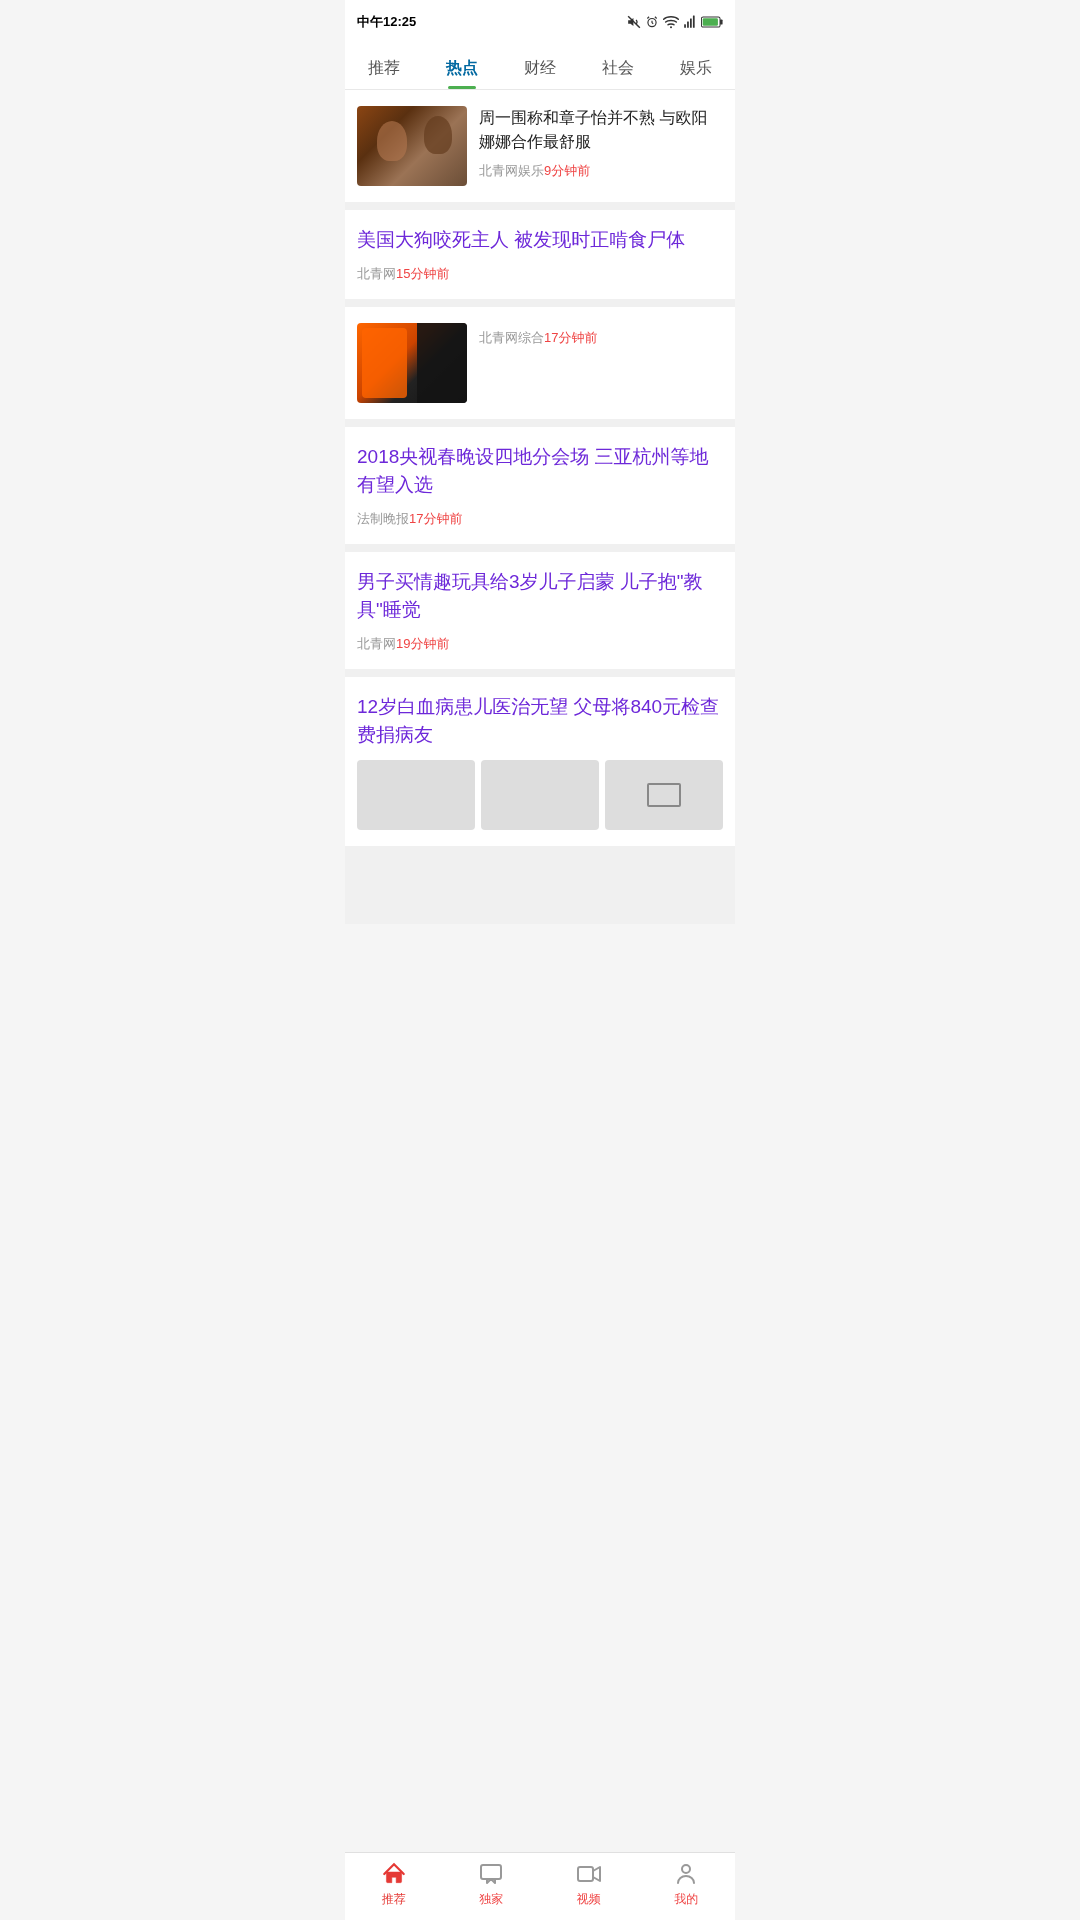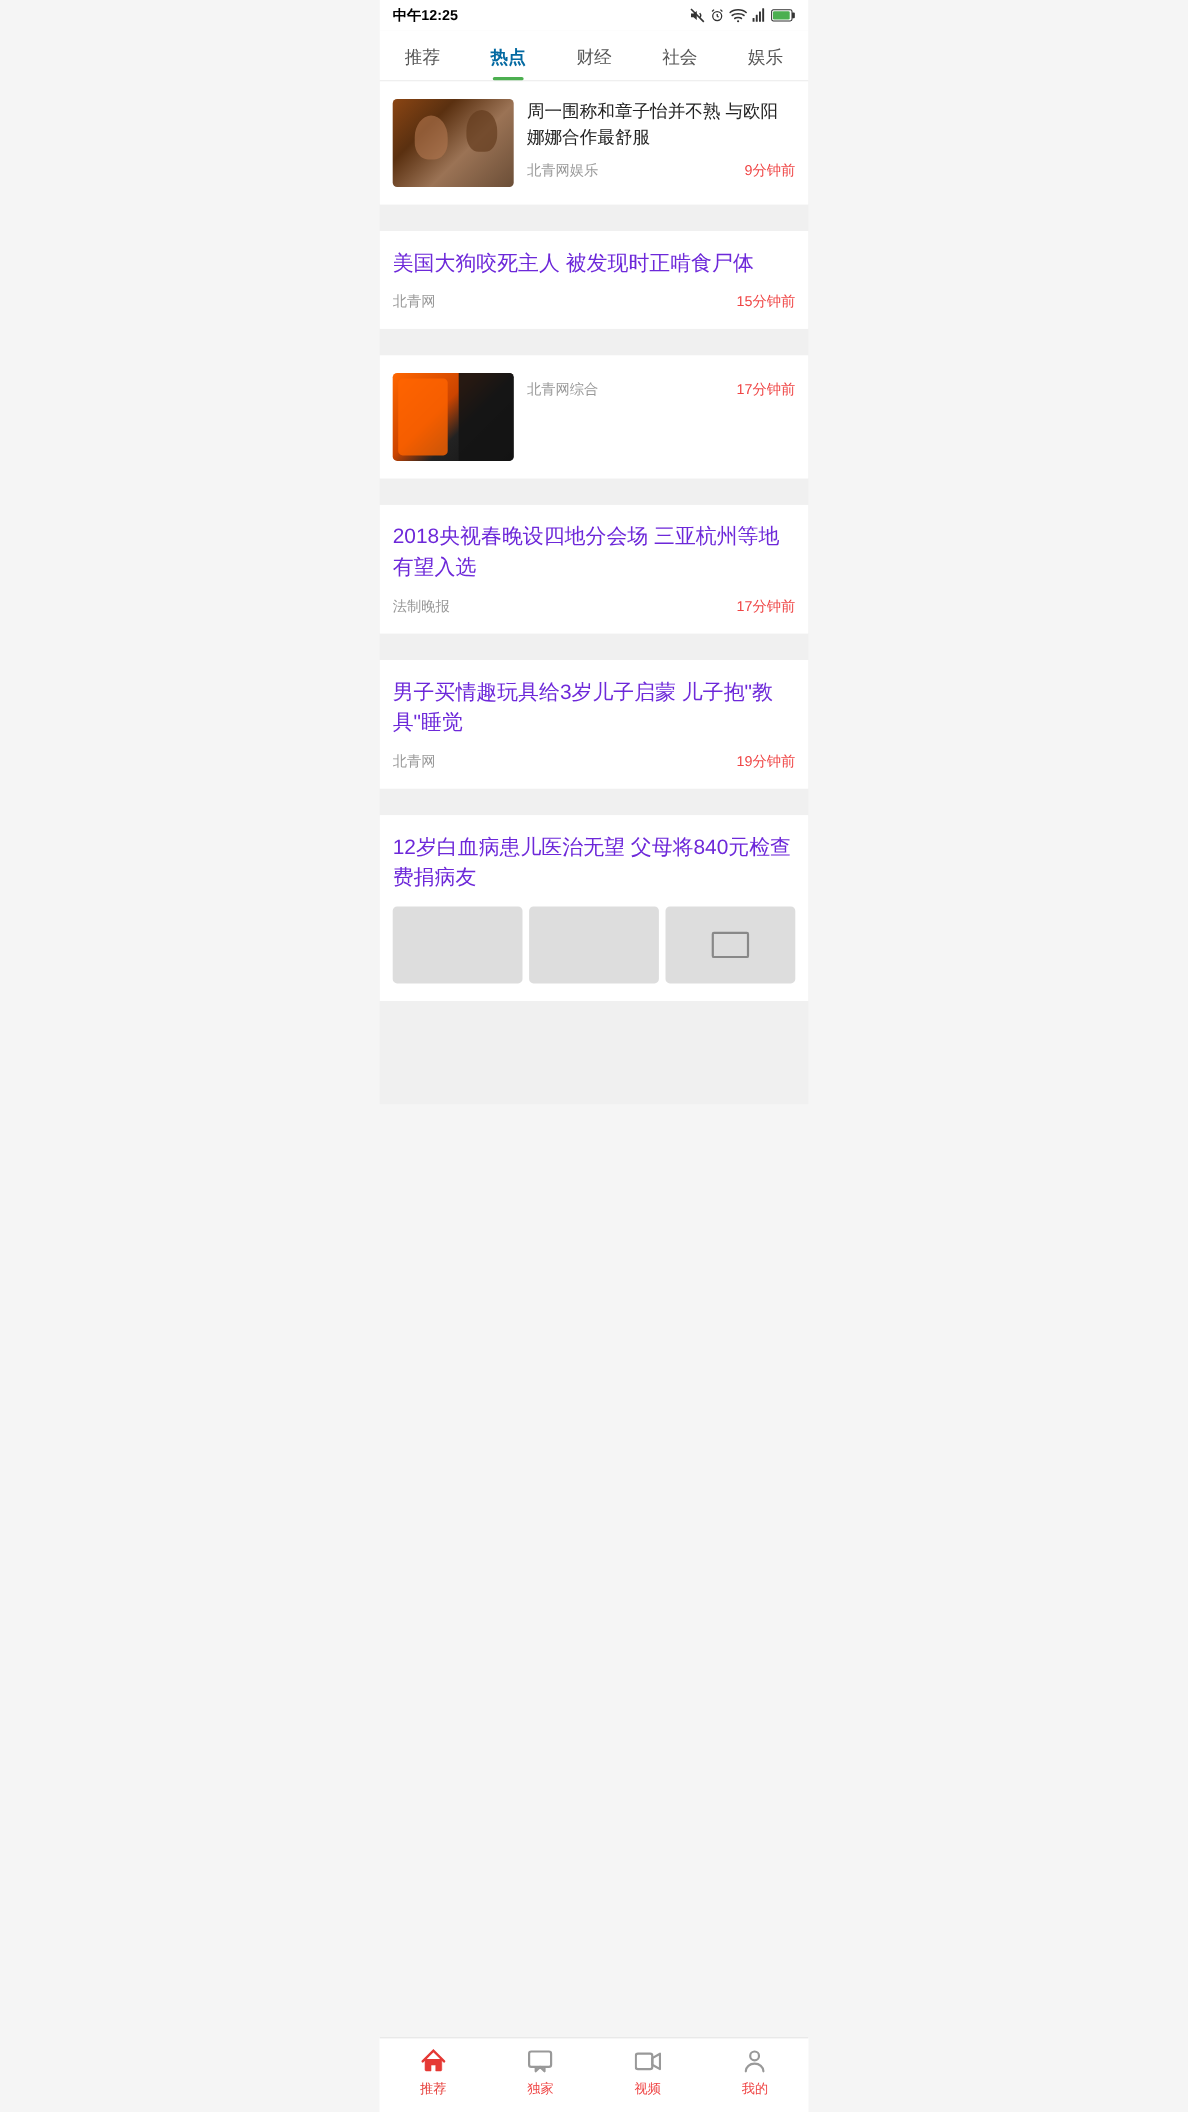--- a/index.html
+++ b/index.html
@@ -13,21 +13,21 @@
       position: relative;
       overflow-x: hidden;
     }
 
     
     .status-bar {
       background: #fff;
       display: flex;
       justify-content: space-between;
       align-items: center;
-      padding: 6px 12px;
+      padding: 22px 12px;
       font-size: 13px;
       font-weight: 600;
       height: 28px;
       gap: 21px;
     }
     .status-time { font-size: 13px; font-weight: 600; }
     .status-icons {
       display: flex;
       align-items: center;
       gap: 4px;
@@ -65,21 +65,21 @@
       border-radius: 2px;
     }
 
     
     .news-feed {
       background: #f0f0f0;
     }
 
     .news-item {
       background: #fff;
-      margin-bottom: 24px;
+      margin-bottom: 8px;
       padding: 16px 12px;
     }
 
     .news-item-with-image {
       display: flex;
       gap: 12px;
       align-items: flex-start;
     }
 
     .news-thumb {
@@ -148,21 +148,21 @@
 
     .news-title-large {
       font-size: 19px;
       line-height: 1.5;
       color: #6d28d9;
       margin-bottom: 10px;
     }
 
     .news-meta {
       display: flex;
-      justify-content: space-between;
+      justify-content: flex-start;
       align-items: center;
       margin-top: 6px;
     }
 
     .news-source {
       font-size: 13px;
       color: #999;
     }
 
     .news-time {

